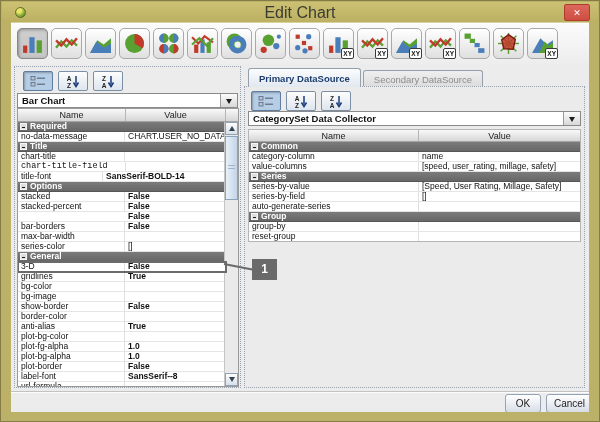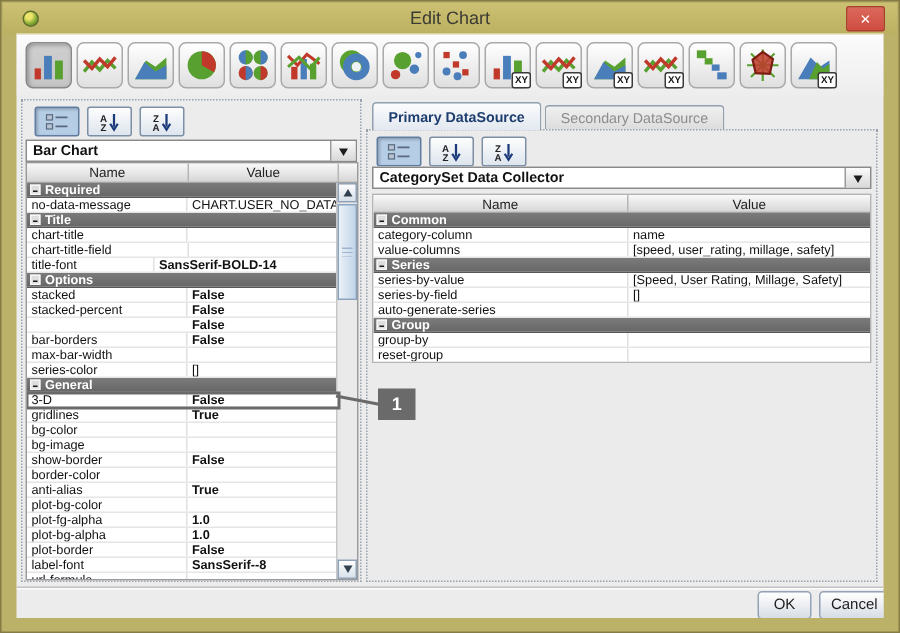--- a/index.html
+++ b/index.html
@@ -9,21 +9,21 @@
   .window { position:absolute; left:0; top:0; width:600px; height:422px;
             background:#bcb169; border:1px solid #847b45; }
 
   
   .titlebar { position:absolute; left:1px; top:1px; right:1px; height:21px;
               background:linear-gradient(#ccc073,#bbaf62); }
   .app-icon { position:absolute; left:13px; top:5px; width:11px; height:11px; border-radius:50%;
               background:radial-gradient(circle at 35% 30%, #ece468 25%, #85ab35 60%, #49701f);
               border:1px solid #5f6f2c; }
   .title-text { position:absolute; left:0; right:0; top:0; height:21px; line-height:21px;
-                text-align:center; font-size:12px; color:#3b3b33; }
+                text-align:center; font-size:16px; color:#3b3b33; }
   .close-btn { position:absolute; right:8px; top:2px; width:26px; height:17px;
                background:linear-gradient(#dc685c,#cf4d41); border:1px solid #ad3c31; border-radius:2px;
                color:#fff; font-size:9px; text-align:center; line-height:16px; cursor:default; }
 
   
   .content { position:absolute; left:10px; top:21px; width:578px; height:390px;
              background:#ececec; border-top:1px solid #d8d2a0; overflow:hidden; }
 
   
   .chart-toolbar { position:absolute; left:0; top:0; width:578px; height:41px;
@@ -304,21 +304,21 @@
             </div>
             <div class="grow">
               <span class="gminus"></span>
               <span class="gname">Title</span>
             </div>
             <div class="prow">
               <span class="pname" style="width: 107px;">chart-title</span>
               <span class="pval"></span>
             </div>
             <div class="prow">
-              <span class="pname" style="width: 108px;">chart-title-field</span>
+              <span class="pname" style="width: 108px; font-family: Liberation Mono, monospace;">chart-title-field</span>
               <span class="pval"></span>
             </div>
             <div class="prow boldval">
               <span class="pname" style="width: 85px;">title-font</span>
               <span class="pval">SansSerif-BOLD-14</span>
             </div>
             <div class="grow">
               <span class="gminus"></span>
               <span class="gname">Options</span>
             </div>

